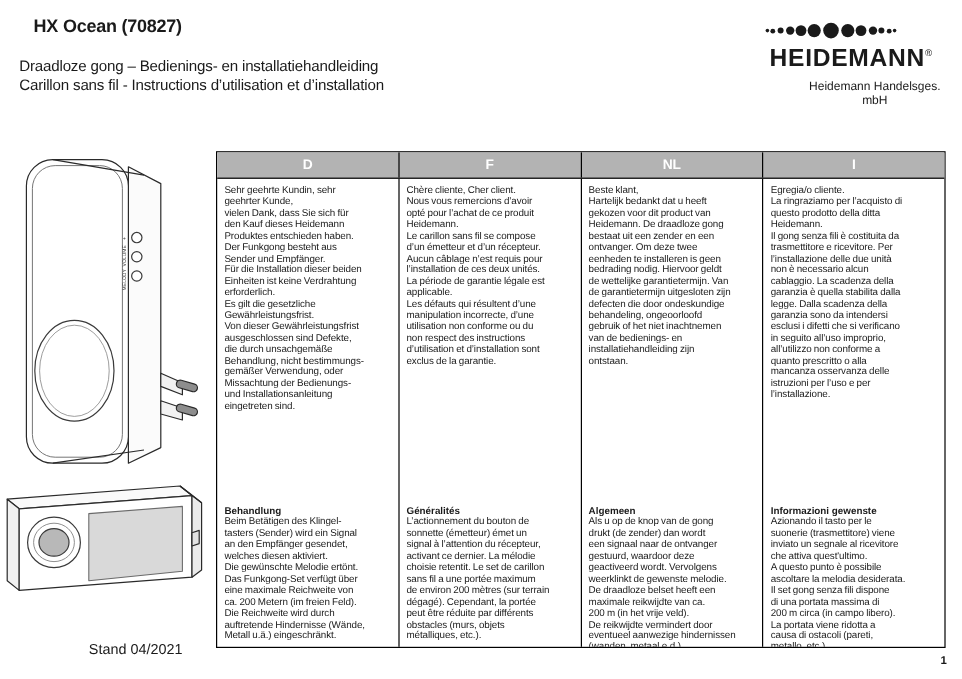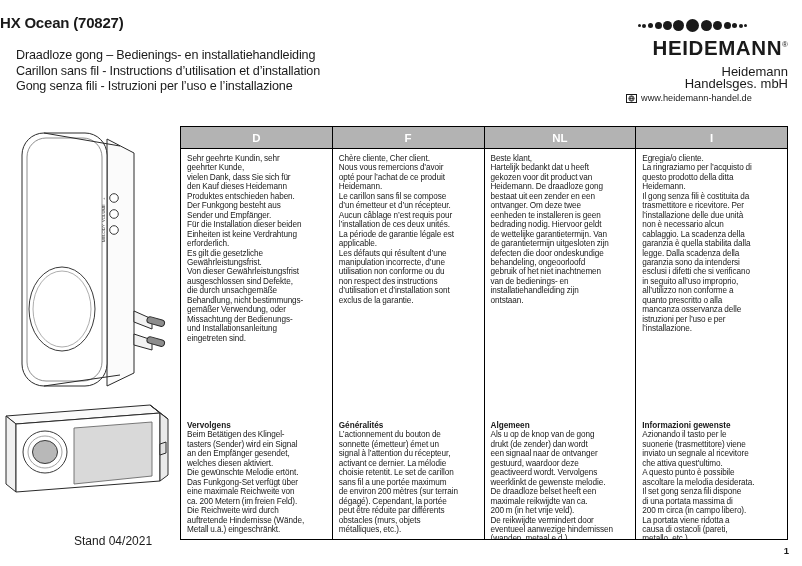--- a/index.html
+++ b/index.html
@@ -27,21 +27,21 @@
 
   .header {
     position: absolute;
     left: 0; top: 0;
     width: 802px;
     height: 120px;
   }
 
   .doc-title {
     position: absolute;
-    left: 0;
+    left: 28px;
     top: 14px;
     font-size: 15px;
     font-weight: bold;
     letter-spacing: -0.2px;
   }
 
   .subtitle-block {
     position: absolute;
     left: 16px;
     top: 48px;
@@ -50,21 +50,21 @@
     letter-spacing: -0.15px;
   }
   .subtitle-block div { white-space: nowrap; }
 
   
   .brand {
     position: absolute;
     right: 14px;
     top: 18px;
     width: 164px;
-    text-align: right;
+    text-align: center;
   }
   .brand-dots {
     height: 15px;
     display: flex;
     align-items: center;
     justify-content: flex-start;
     gap: 1.4px;
     padding-left: 14px;
   }
   .brand-dots i {
@@ -83,21 +83,21 @@
     position: relative;
     display: inline-block;
   }
   .brand-name sup {
     font-size: 8px;
     font-weight: normal;
     vertical-align: super;
     letter-spacing: 0;
   }
   .brand-company {
-    font-size: 13px;
+    font-size: 10px;
     margin-top: 7px;
     padding-left: 2px;
     line-height: 12px;
     margin-left: 44px;
   }
   .brand-contact {
     font-size: 9.2px;
     line-height: 13px;
     padding-left: 2px;
     margin-top: 2px;
@@ -212,21 +212,20 @@
 
 <div class="page">
 
   <div class="header">
 
     <div class="doc-title">HX Ocean (70827)</div>
 
     <div class="subtitle-block">
       <div>Draadloze gong – Bedienings- en installatiehandleiding</div>
       <div>Carillon sans fil  - Instructions d’utilisation et d’installation</div>
-      <div>Gong senza fili  - Istruzioni per l’uso e l’installazione</div>
     </div>
 
     <div class="brand">
       <div class="brand-dots">
         <i style="width:3px;height:3px;"></i>
         <i style="width:4px;height:4px;"></i>
         <i style="width:5.5px;height:5.5px;"></i>
         <i style="width:7px;height:7px;"></i>
         <i style="width:9px;height:9px;"></i>
         <i style="width:11px;height:11px;"></i>
@@ -234,30 +233,20 @@
         <i style="width:11px;height:11px;"></i>
         <i style="width:9px;height:9px;"></i>
         <i style="width:7px;height:7px;"></i>
         <i style="width:5.5px;height:5.5px;"></i>
         <i style="width:4px;height:4px;"></i>
         <i style="width:3px;height:3px;"></i>
       </div>
       <div class="brand-name"><span>HEIDEMANN</span><sup>®</sup></div>
       <div class="brand-company">Heidemann Handelsges. mbH</div>
       <div class="brand-contact">
-        <div class="row">
-          <span class="mini-icon">
-            <svg width="11" height="9" viewBox="0 0 11 9">
-                <rect x="0.5" y="0.5" width="10" height="8" fill="none" stroke="#1a1a1a" stroke-width="1"></rect>
-                <circle cx="5.5" cy="4.5" r="2.6" fill="none" stroke="#1a1a1a" stroke-width="0.9"></circle>
-                <path d="M2.9 4.5 H8.1 M5.5 1.9 C4.2 3 4.2 6 5.5 7.1 M5.5 1.9 C6.8 3 6.8 6 5.5 7.1" fill="none" stroke="#1a1a1a" stroke-width="0.7"></path>
-              </svg>
-          </span>
-          <span>www.heidemann-handel.de</span>
-        </div>
       </div>
     </div>
   </div>
 
   <div class="artwork">
     <svg width="180" height="414" viewBox="0 0 180 414">
 
       <g stroke="#2a2a2a" fill="#ffffff" stroke-width="1" stroke-linejoin="round">
 
         <path d="M107 13 L134 27 L134 247 L107 260 Z" fill="#fbfbfb"></path>
@@ -332,21 +321,21 @@
 Gewährleistungsfrist.
 Von dieser Gewährleistungsfrist
 ausgeschlossen sind Defekte,
 die durch unsachgemäße
 Behandlung, nicht bestimmungs-
 gemäßer Verwendung, oder
 Missachtung der Bedienungs-
 und Installationsanleitung
 eingetreten sind.</div>
         <div class="block-two">
-          <div class="sect-head">Vervolgens</div>
+          <div class="sect-head">Behandlung</div>
           <div class="para">Beim Betätigen des Klingel-
 tasters (Sender) wird ein Signal
 an den Empfänger gesendet,
 welches diesen aktiviert.
 Die gewünschte Melodie ertönt.
 Das Funkgong-Set verfügt über
 eine maximale Reichweite von
 ca. 200 Metern (im freien Feld).
 Die Reichweite wird durch
 auftretende Hindernisse (Wände,

